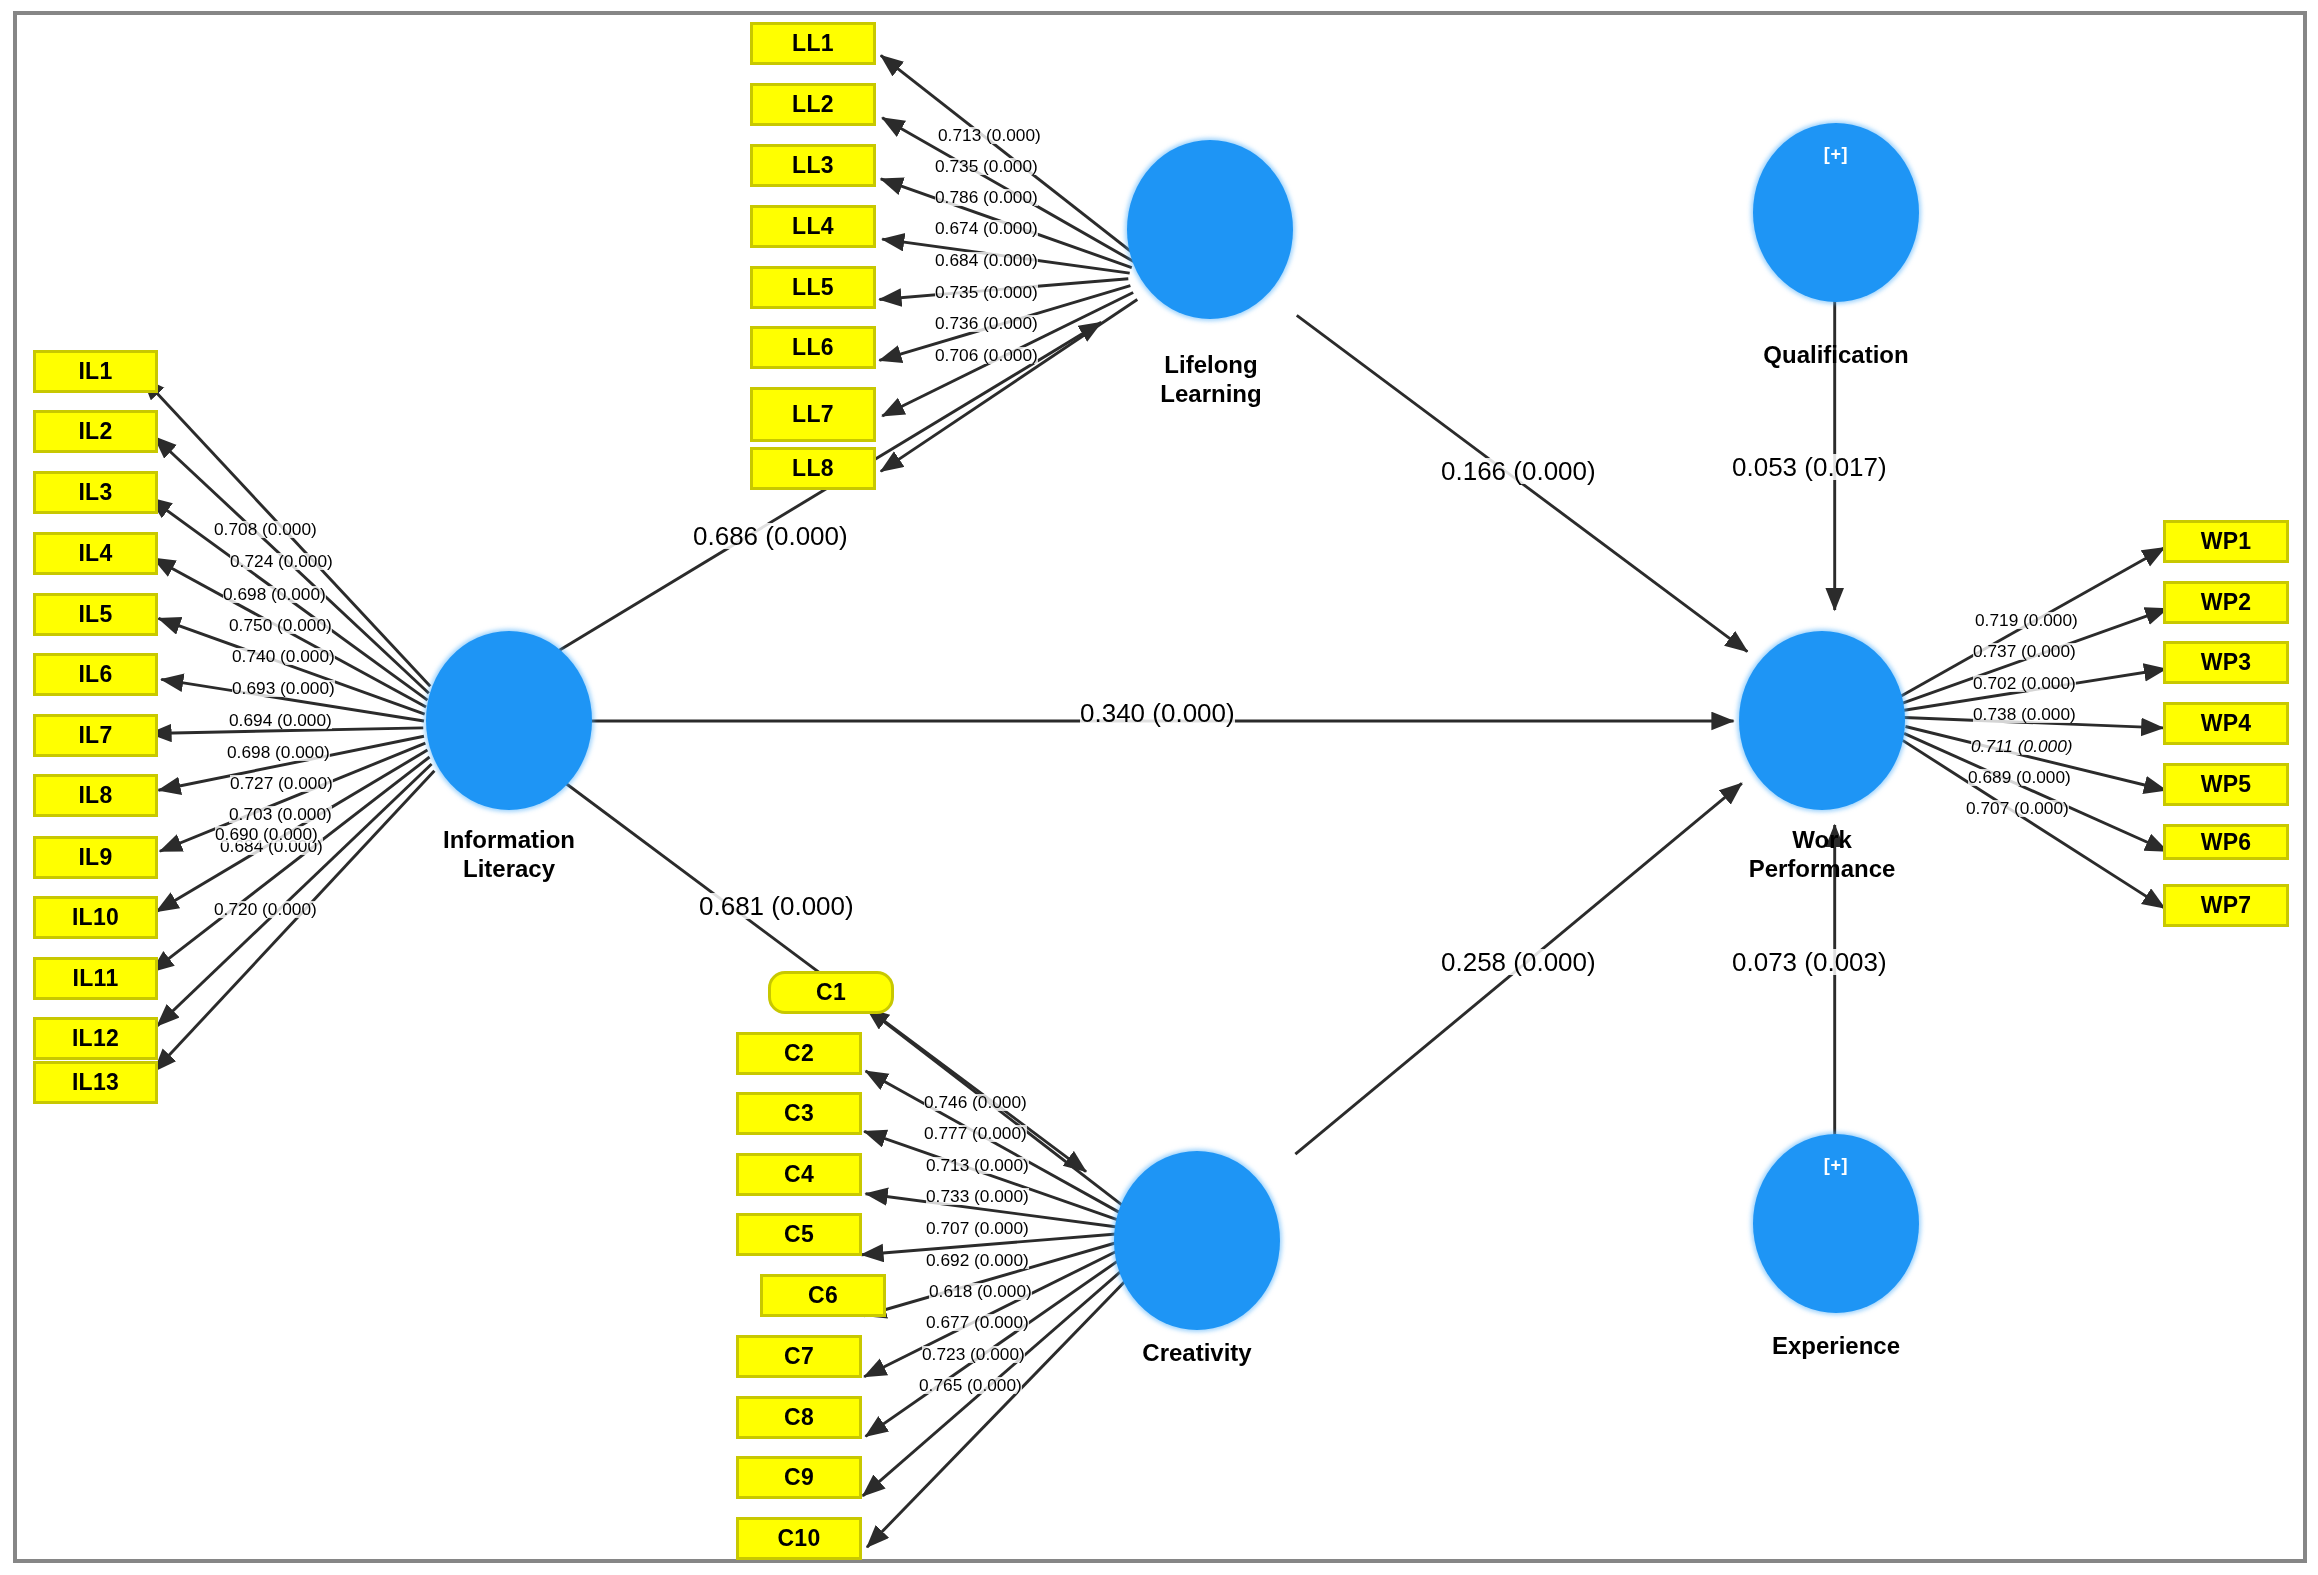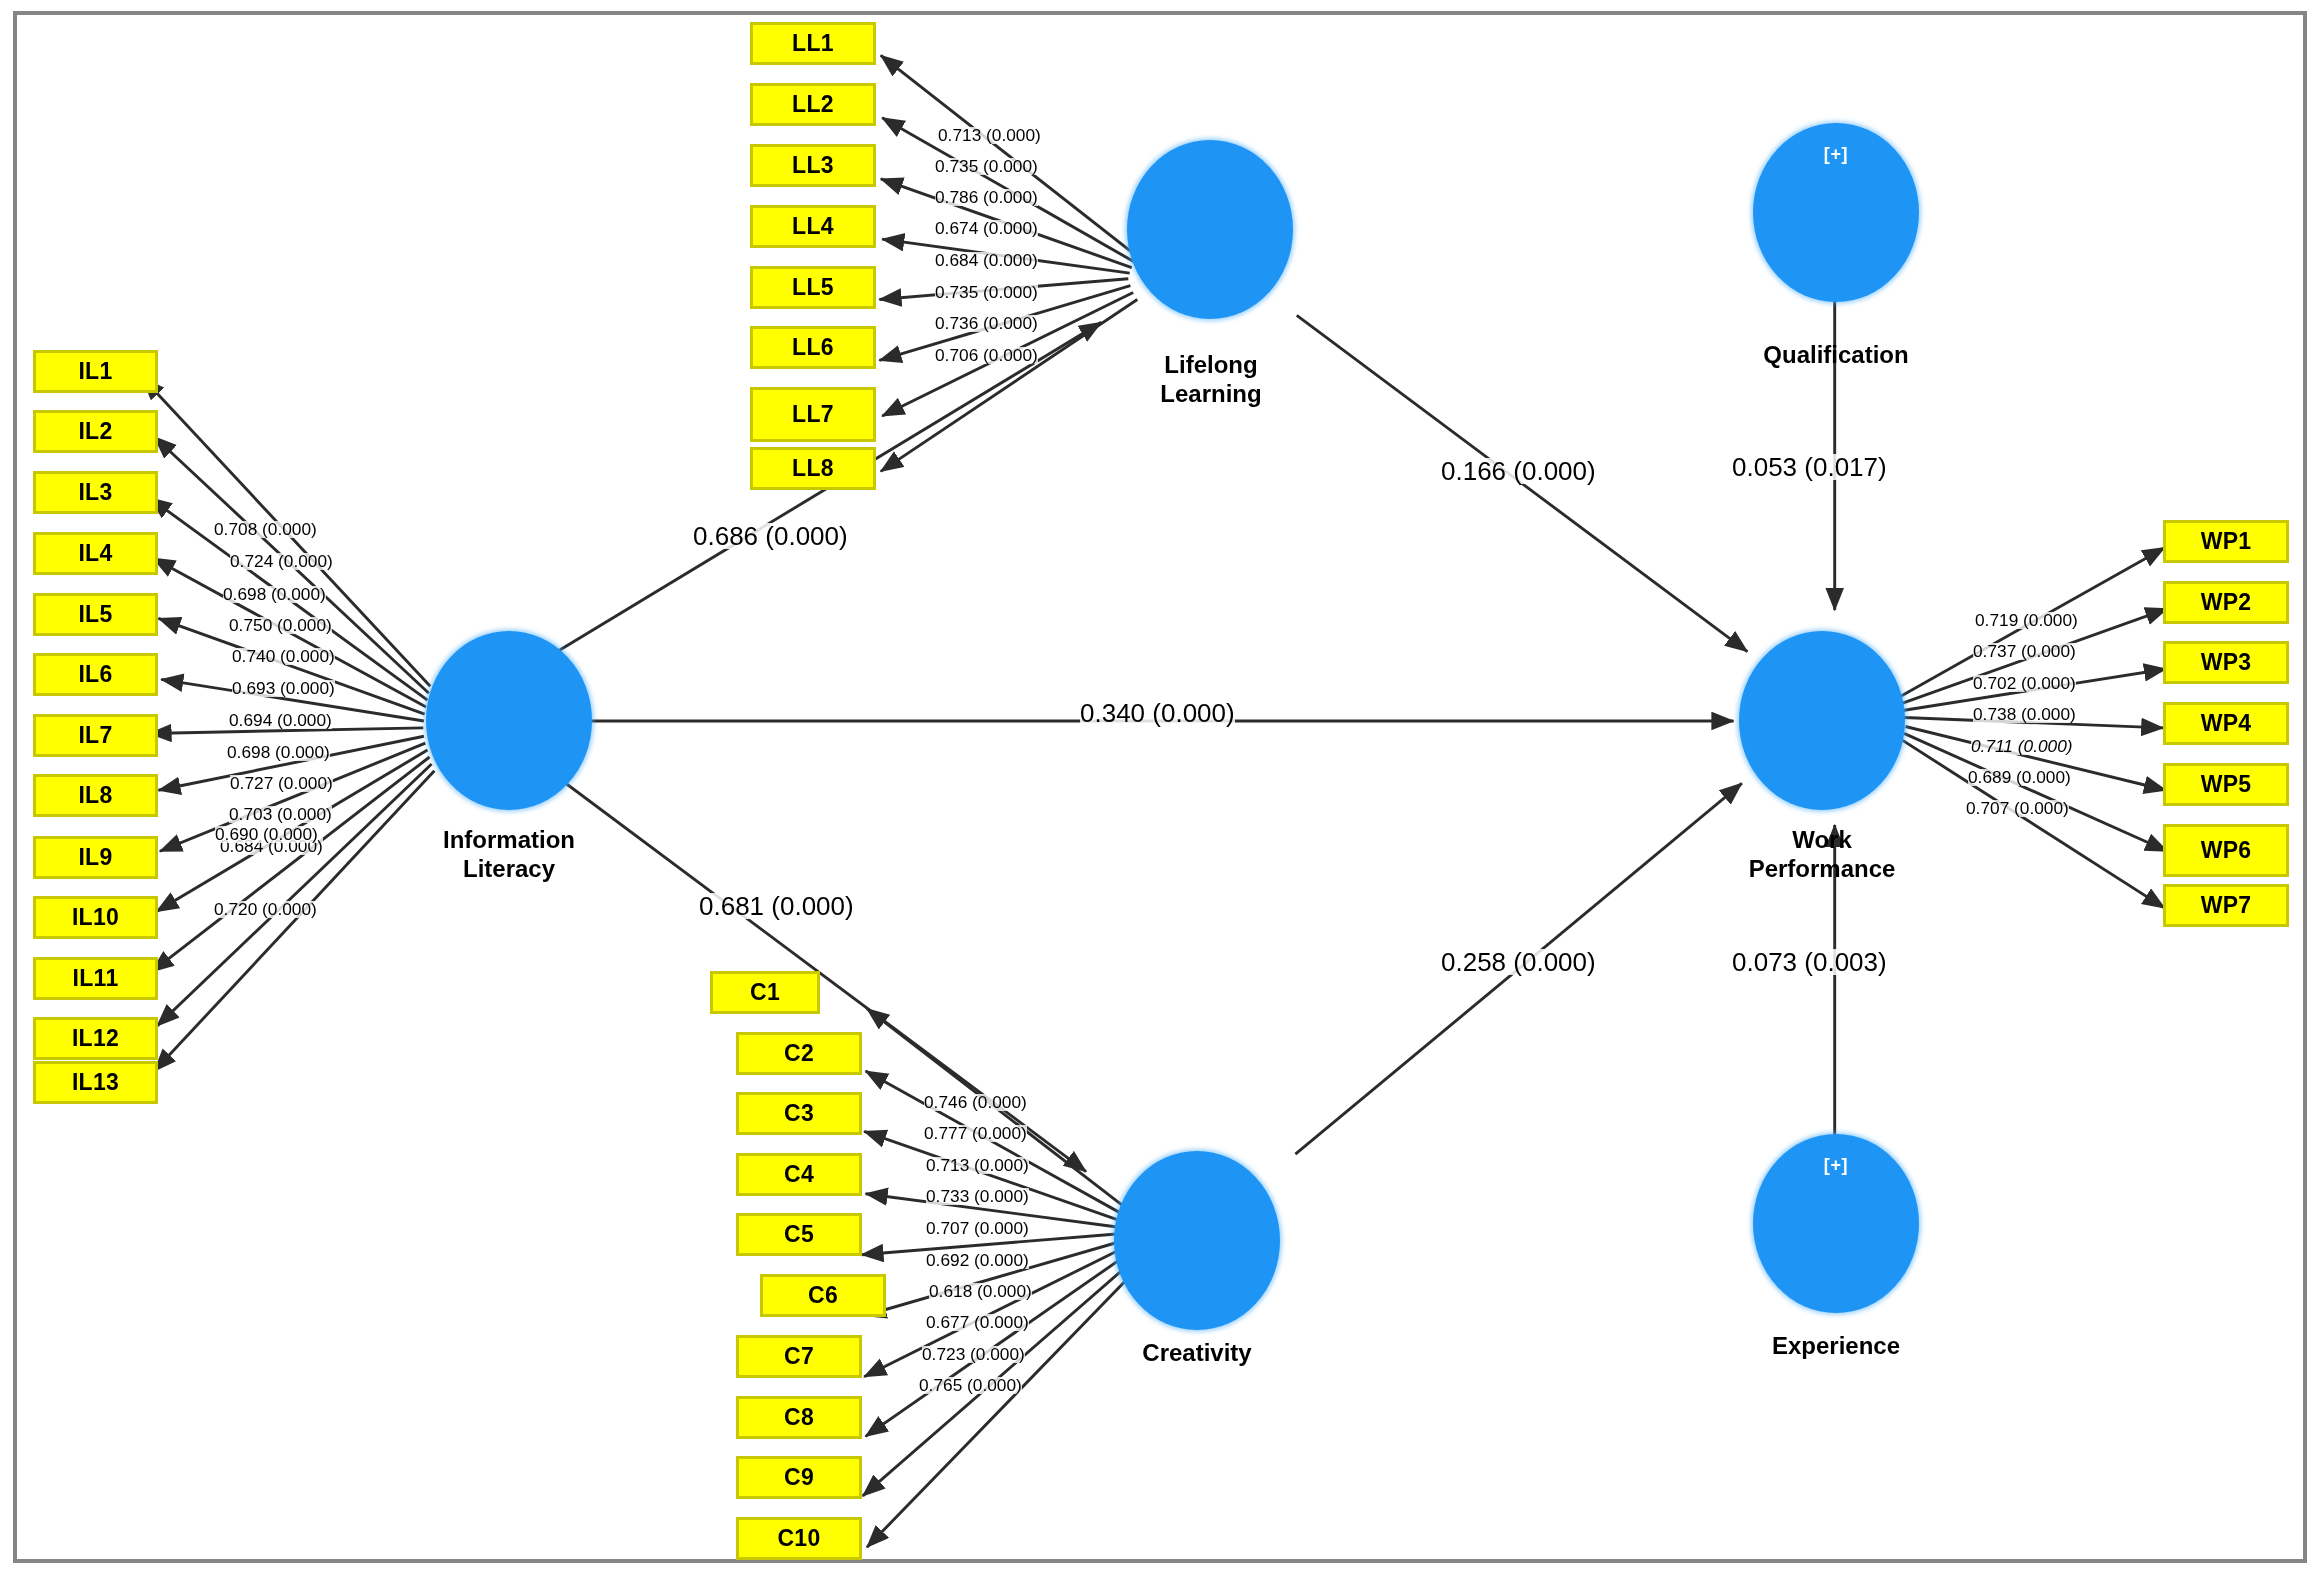--- a/index.html
+++ b/index.html
@@ -189,21 +189,21 @@
 
   <div class="loadlbl" style="left:938px;top:127px;">0.713 (0.000)</div>
   <div class="loadlbl" style="left:935px;top:158px;">0.735 (0.000)</div>
   <div class="loadlbl" style="left:935px;top:189px;">0.786 (0.000)</div>
   <div class="loadlbl" style="left:935px;top:220px;">0.674 (0.000)</div>
   <div class="loadlbl" style="left:935px;top:252px;">0.684 (0.000)</div>
   <div class="loadlbl" style="left:935px;top:284px;">0.735 (0.000)</div>
   <div class="loadlbl" style="left:935px;top:315px;">0.736 (0.000)</div>
   <div class="loadlbl" style="left:935px;top:347px;">0.706 (0.000)</div>
 
-  <div class="ind" style="left:710px;top:971px;width:110px;height:43px;">C1</div>
+  <div class="ind" style="left:768px;top:971px;width:126px;height:43px;border-radius:17px;">C1</div>
   <div class="ind" style="left:736px;top:1032px;width:126px;height:43px;">C2</div>
   <div class="ind" style="left:736px;top:1092px;width:126px;height:43px;">C3</div>
   <div class="ind" style="left:736px;top:1153px;width:126px;height:43px;">C4</div>
   <div class="ind" style="left:736px;top:1213px;width:126px;height:43px;">C5</div>
   <div class="ind" style="left:736px;top:1274px;width:126px;height:43px;margin-left:24px;">C6</div>
   <div class="ind" style="left:736px;top:1335px;width:126px;height:43px;">C7</div>
   <div class="ind" style="left:736px;top:1396px;width:126px;height:43px;">C8</div>
   <div class="ind" style="left:736px;top:1456px;width:126px;height:43px;">C9</div>
   <div class="ind" style="left:736px;top:1517px;width:126px;height:43px;">C10</div>
 
@@ -216,21 +216,21 @@
   <div class="loadlbl" style="left:929px;top:1283px;">0.618 (0.000)</div>
   <div class="loadlbl" style="left:926px;top:1314px;">0.677 (0.000)</div>
   <div class="loadlbl" style="left:922px;top:1346px;">0.723 (0.000)</div>
   <div class="loadlbl" style="left:919px;top:1377px;">0.765 (0.000)</div>
 
   <div class="ind" style="left:2163px;top:520px;width:126px;height:43px;">WP1</div>
   <div class="ind" style="left:2163px;top:581px;width:126px;height:43px;">WP2</div>
   <div class="ind" style="left:2163px;top:641px;width:126px;height:43px;">WP3</div>
   <div class="ind" style="left:2163px;top:702px;width:126px;height:43px;">WP4</div>
   <div class="ind" style="left:2163px;top:763px;width:126px;height:43px;">WP5</div>
-  <div class="ind" style="left:2163px;top:824px;width:126px;height:53px;">WP6</div>
+  <div class="ind" style="left:2163px;top:824px;width:126px;height:36px;">WP6</div>
   <div class="ind" style="left:2163px;top:884px;width:126px;height:43px;">WP7</div>
 
   <div class="loadlbl" style="left:1975px;top:612px;">0.719 (0.000)</div>
   <div class="loadlbl" style="left:1973px;top:643px;">0.737 (0.000)</div>
   <div class="loadlbl" style="left:1973px;top:675px;">0.702 (0.000)</div>
   <div class="loadlbl" style="left:1973px;top:706px;">0.738 (0.000)</div>
   <div class="loadlbl" style="left:1971px;top:738px;font-style:italic;">0.711 (0.000)</div>
   <div class="loadlbl" style="left:1968px;top:769px;">0.689 (0.000)</div>
   <div class="loadlbl" style="left:1966px;top:800px;">0.707 (0.000)</div>
 

